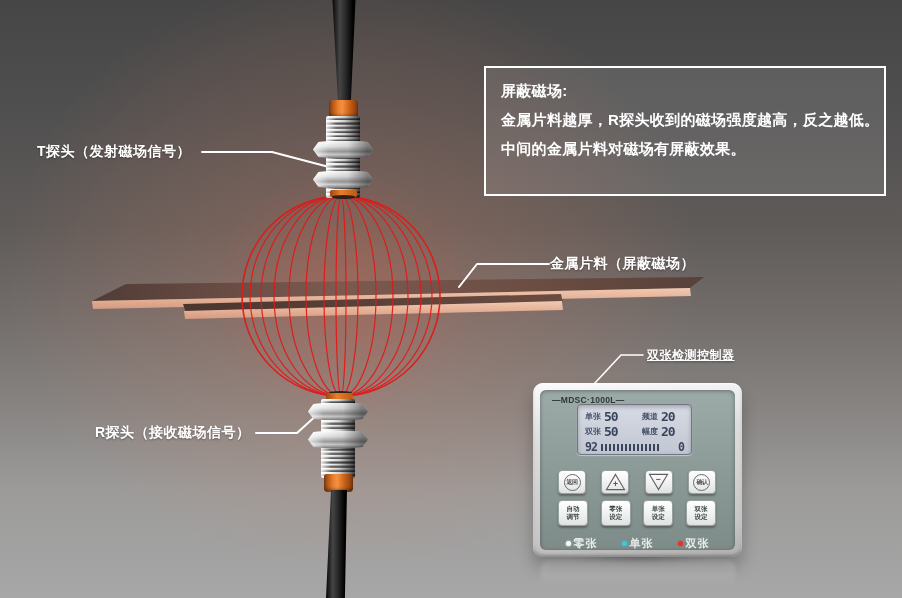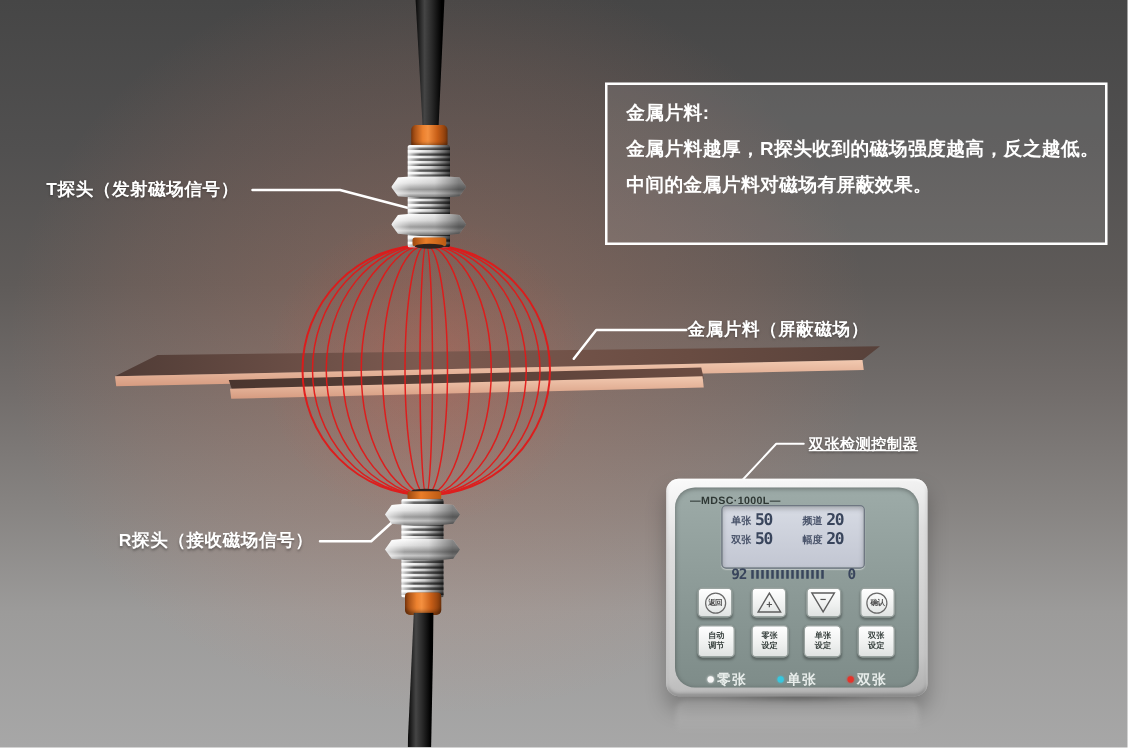--- a/index.html
+++ b/index.html
@@ -44,37 +44,37 @@
   }
   .info-box p{margin:0;color:#fff;font-weight:bold;font-size:15px;line-height:29px;letter-spacing:.3px;white-space:nowrap;}
 
   
   .device{
     position:absolute;left:533px;top:383px;width:209px;height:174px;border-radius:10px;
     background:linear-gradient(175deg,#fbfbfb,#dedede 30%,#c6c6c6 82%,#aeaeae);
     box-shadow:inset 0 1px 2px rgba(255,255,255,.9), inset 0 -2px 3px rgba(0,0,0,.28), 0 10px 16px rgba(0,0,0,.25);
   }
   .panel{
-    position:absolute;inset:7px;border-radius:16px;
+    position:absolute;inset:7px;border-radius:6px;
     background:linear-gradient(180deg,#9dabA8,#8b9996 55%,#7e8c89);
     box-shadow:inset 0 1px 4px rgba(0,0,0,.35);
   }
   .model{position:absolute;top:5px;left:12px;font-size:8.5px;font-weight:bold;color:#2f3835;letter-spacing:.3px;}
   .lcd{
     position:absolute;left:37px;top:14px;width:115px;height:51px;box-sizing:border-box;
     background:linear-gradient(180deg,#d7dbe4,#c2c6d2);
     border:1px solid #6f7782;border-radius:4px;
     box-shadow:inset 0 2px 4px rgba(0,0,0,.25), 0 1px 1px rgba(255,255,255,.45);
     padding:4px 7px 2px;
   }
   .lcd-grid{display:grid;grid-template-columns:57px 1fr;grid-auto-rows:15px;}
   .lcd-cell{display:flex;align-items:center;}
   .lcd-lab{font-size:8px;font-weight:bold;color:#49536a;}
   .lcd-val{font-family:"DejaVu Sans Mono","Liberation Mono",monospace;font-weight:bold;font-size:13px;color:#39455c;margin-left:3px;letter-spacing:-1px;}
-  .lcd-meter{display:flex;margin-top:13px;}
+  .lcd-meter{display:flex;margin-top:1px;}
   .lcd-meter .lcd-val{font-size:11.5px;margin:0;}
   .bars{flex:1;display:flex;gap:1.6px;margin:0 4px;align-items:center;}
   .bars i{display:block;width:2.4px;height:7px;background:#39455c;}
   .keys{position:absolute;left:0;right:0;display:flex;justify-content:space-between;padding:0 19px 0 18px;}
   .keys-row1{top:80px;}
   .keys-row2{top:110px;}
   .key{
     box-sizing:border-box;border:1px solid #98a19e;border-radius:4px;padding:0;
     background:linear-gradient(180deg,#ffffff,#eef0ef 60%,#dfe2e1);
     box-shadow:0 1.5px 2px rgba(0,0,0,.3);
@@ -169,21 +169,21 @@
   <div class="abs nut" style="left:308px;top:431px;width:60px;height:17px;"></div>
   <div class="abs connector" style="left:324px;top:474px;width:29px;height:18px;border-radius:3px 3px 4px 4px;"></div>
   <div class="abs cable" style="left:326px;top:490px;width:21px;height:108px;clip-path:polygon(24% 0,100% 0,90% 100%,0 100%);"></div>
 
   <div class="float-label" style="left:37px;top:143px;text-align:center;">T探头（发射磁场信号）</div>
   <div class="float-label" style="left:95px;top:424px;">R探头（接收磁场信号）</div>
   <div class="float-label" style="left:550px;top:255px;">金属片料（屏蔽磁场）</div>
   <div class="float-label" style="left:647px;top:347px;font-size:12px;text-decoration:underline;">双张检测控制器</div>
 
   <div class="info-box">
-    <p>金属片料:</p>
+    <p>屏蔽磁场:</p>
     <p>金属片料越厚，R探头收到的磁场强度越高，反之越低。</p>
     <p>中间的金属片料对磁场有屏蔽效果。</p>
   </div>
 
   <div class="device-shadow"></div>
   <div class="device-reflection"></div>
 
   <div class="device">
     <div class="panel">
       <div class="model">—MDSC·1000L—</div>

